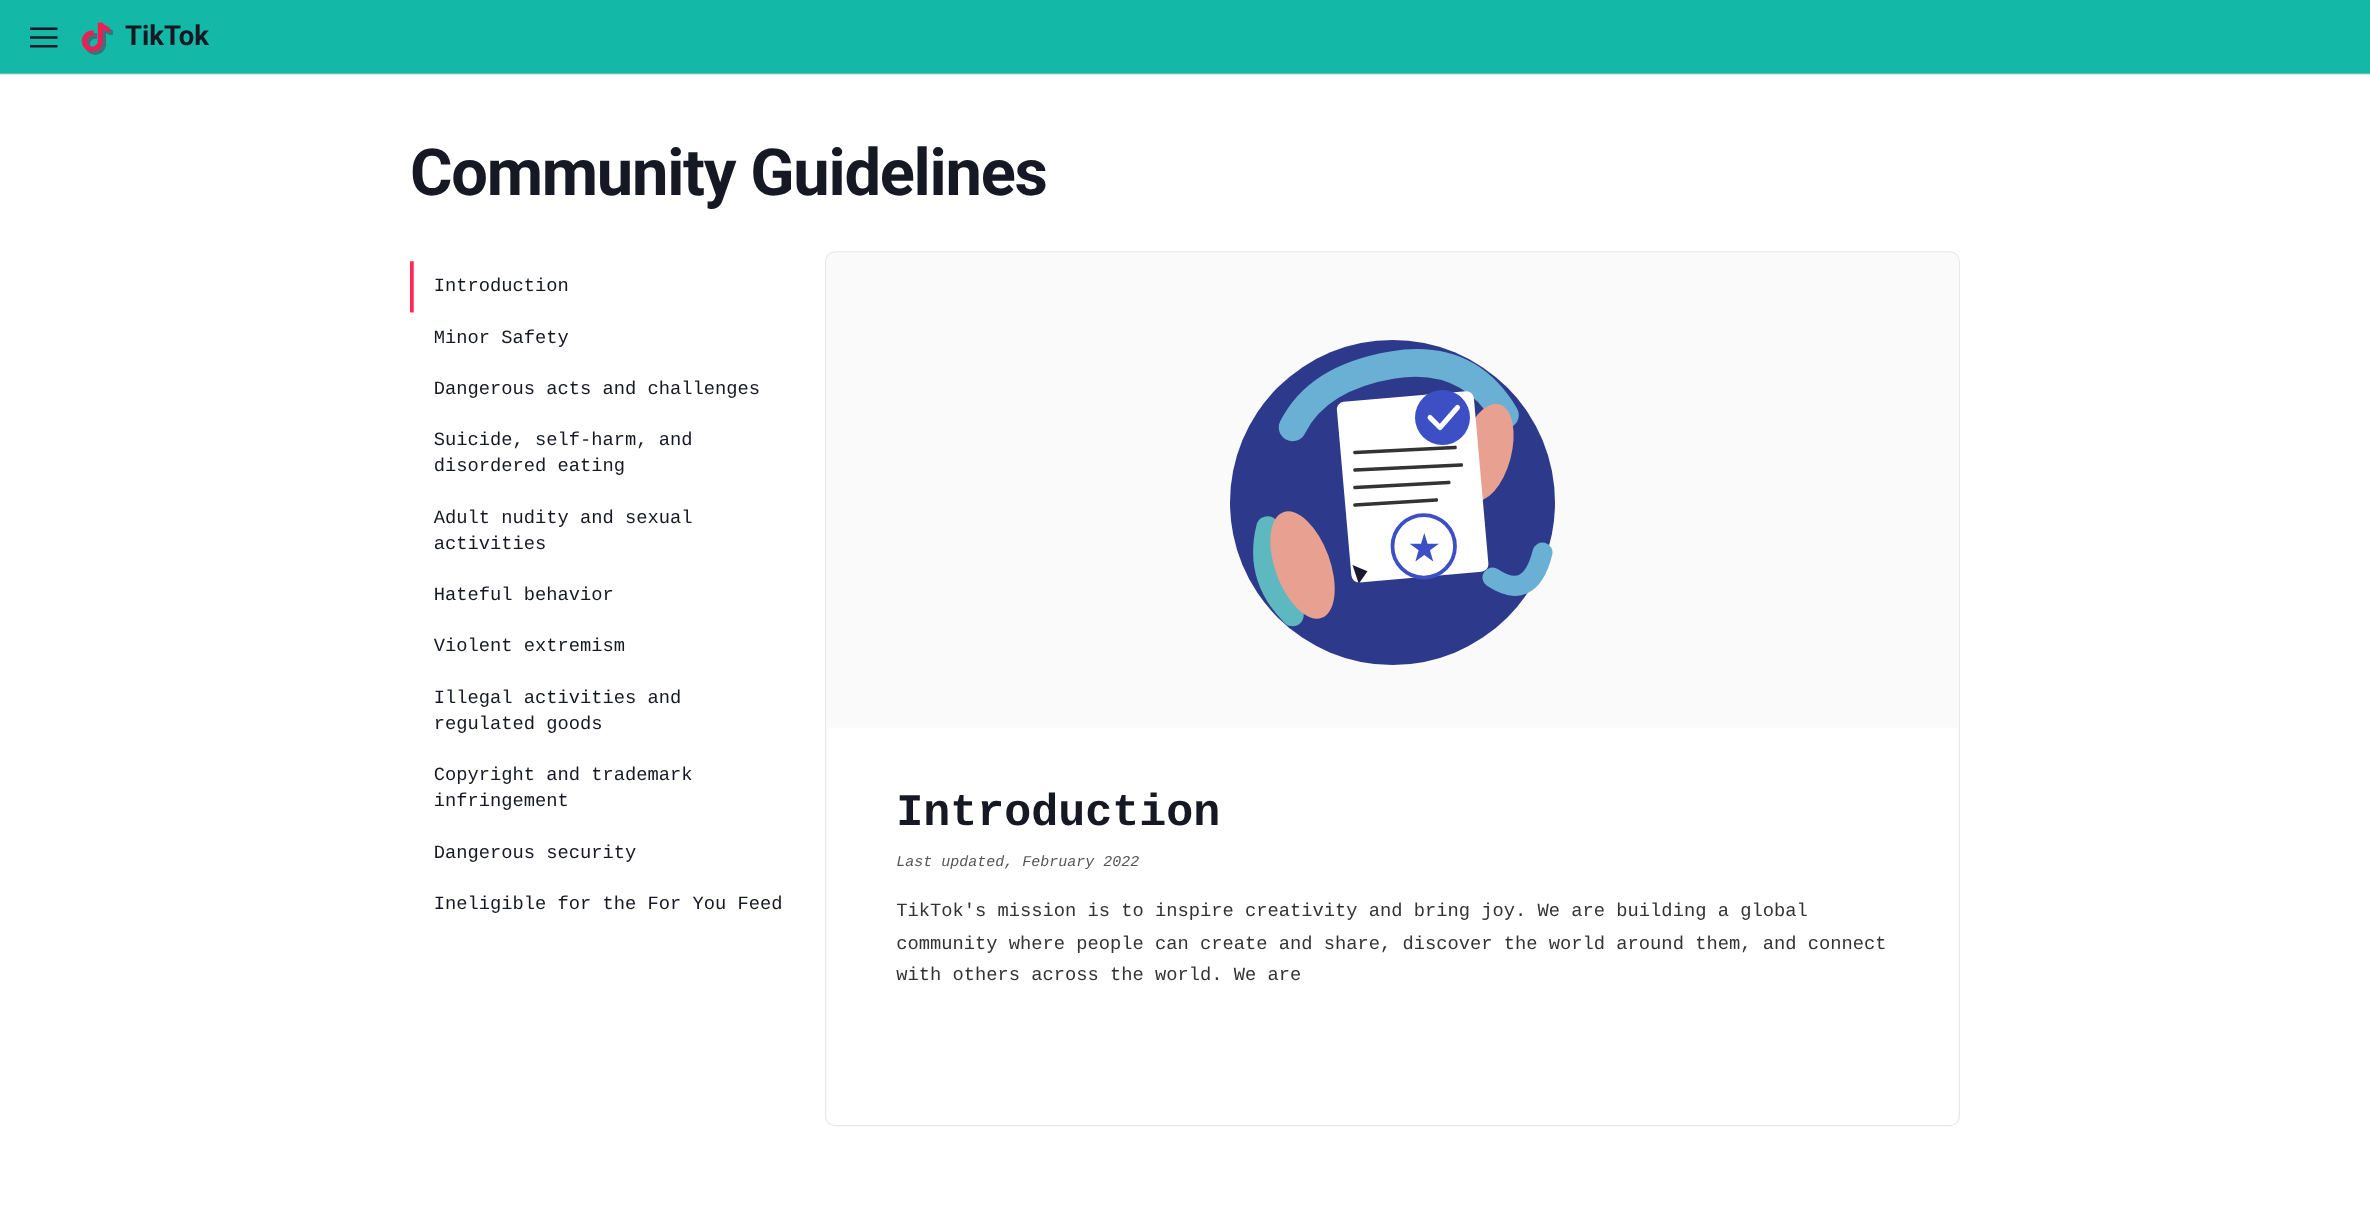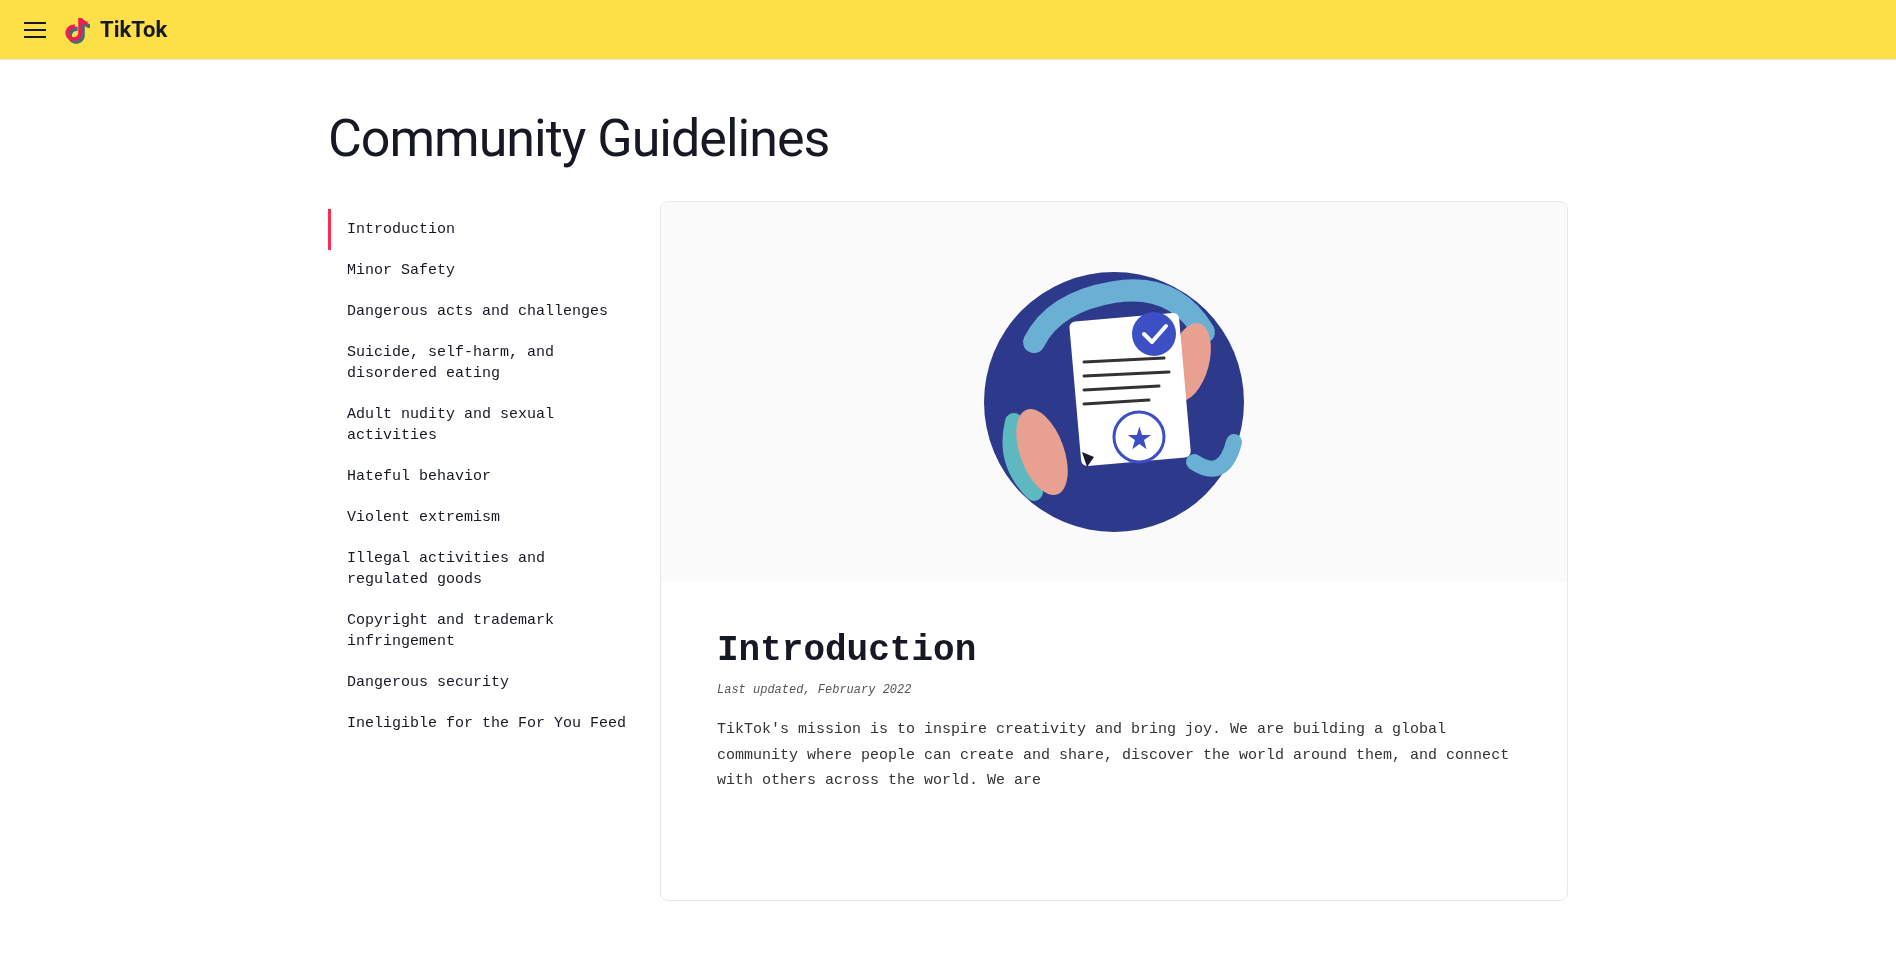--- a/index.html
+++ b/index.html
@@ -17,21 +17,21 @@
 
     
     .header {
       display: flex;
       align-items: center;
       padding: 0 24px;
       height: 60px;
       border-bottom: 1px solid #e8e8e8;
       position: sticky;
       top: 0;
-      background: #fde047;
+      background: #14b8a6;
       z-index: 100;
     }
 
     .hamburger {
       cursor: pointer;
       display: flex;
       flex-direction: column;
       gap: 5px;
       margin-right: 16px;
     }
@@ -58,21 +58,21 @@
 
     
     .page-wrapper {
       max-width: 1400px;
       margin: 0 auto;
       padding: 0 80px;
     }
 
     .page-title {
       font-size: 52px;
-      font-weight: 400;
+      font-weight: 700;
       padding: 48px 0 32px 0;
       letter-spacing: -1px;
     }
 
     .content-layout {
       display: flex;
       gap: 32px;
       align-items: flex-start;
       font-family: Liberation Mono, monospace;
     }

